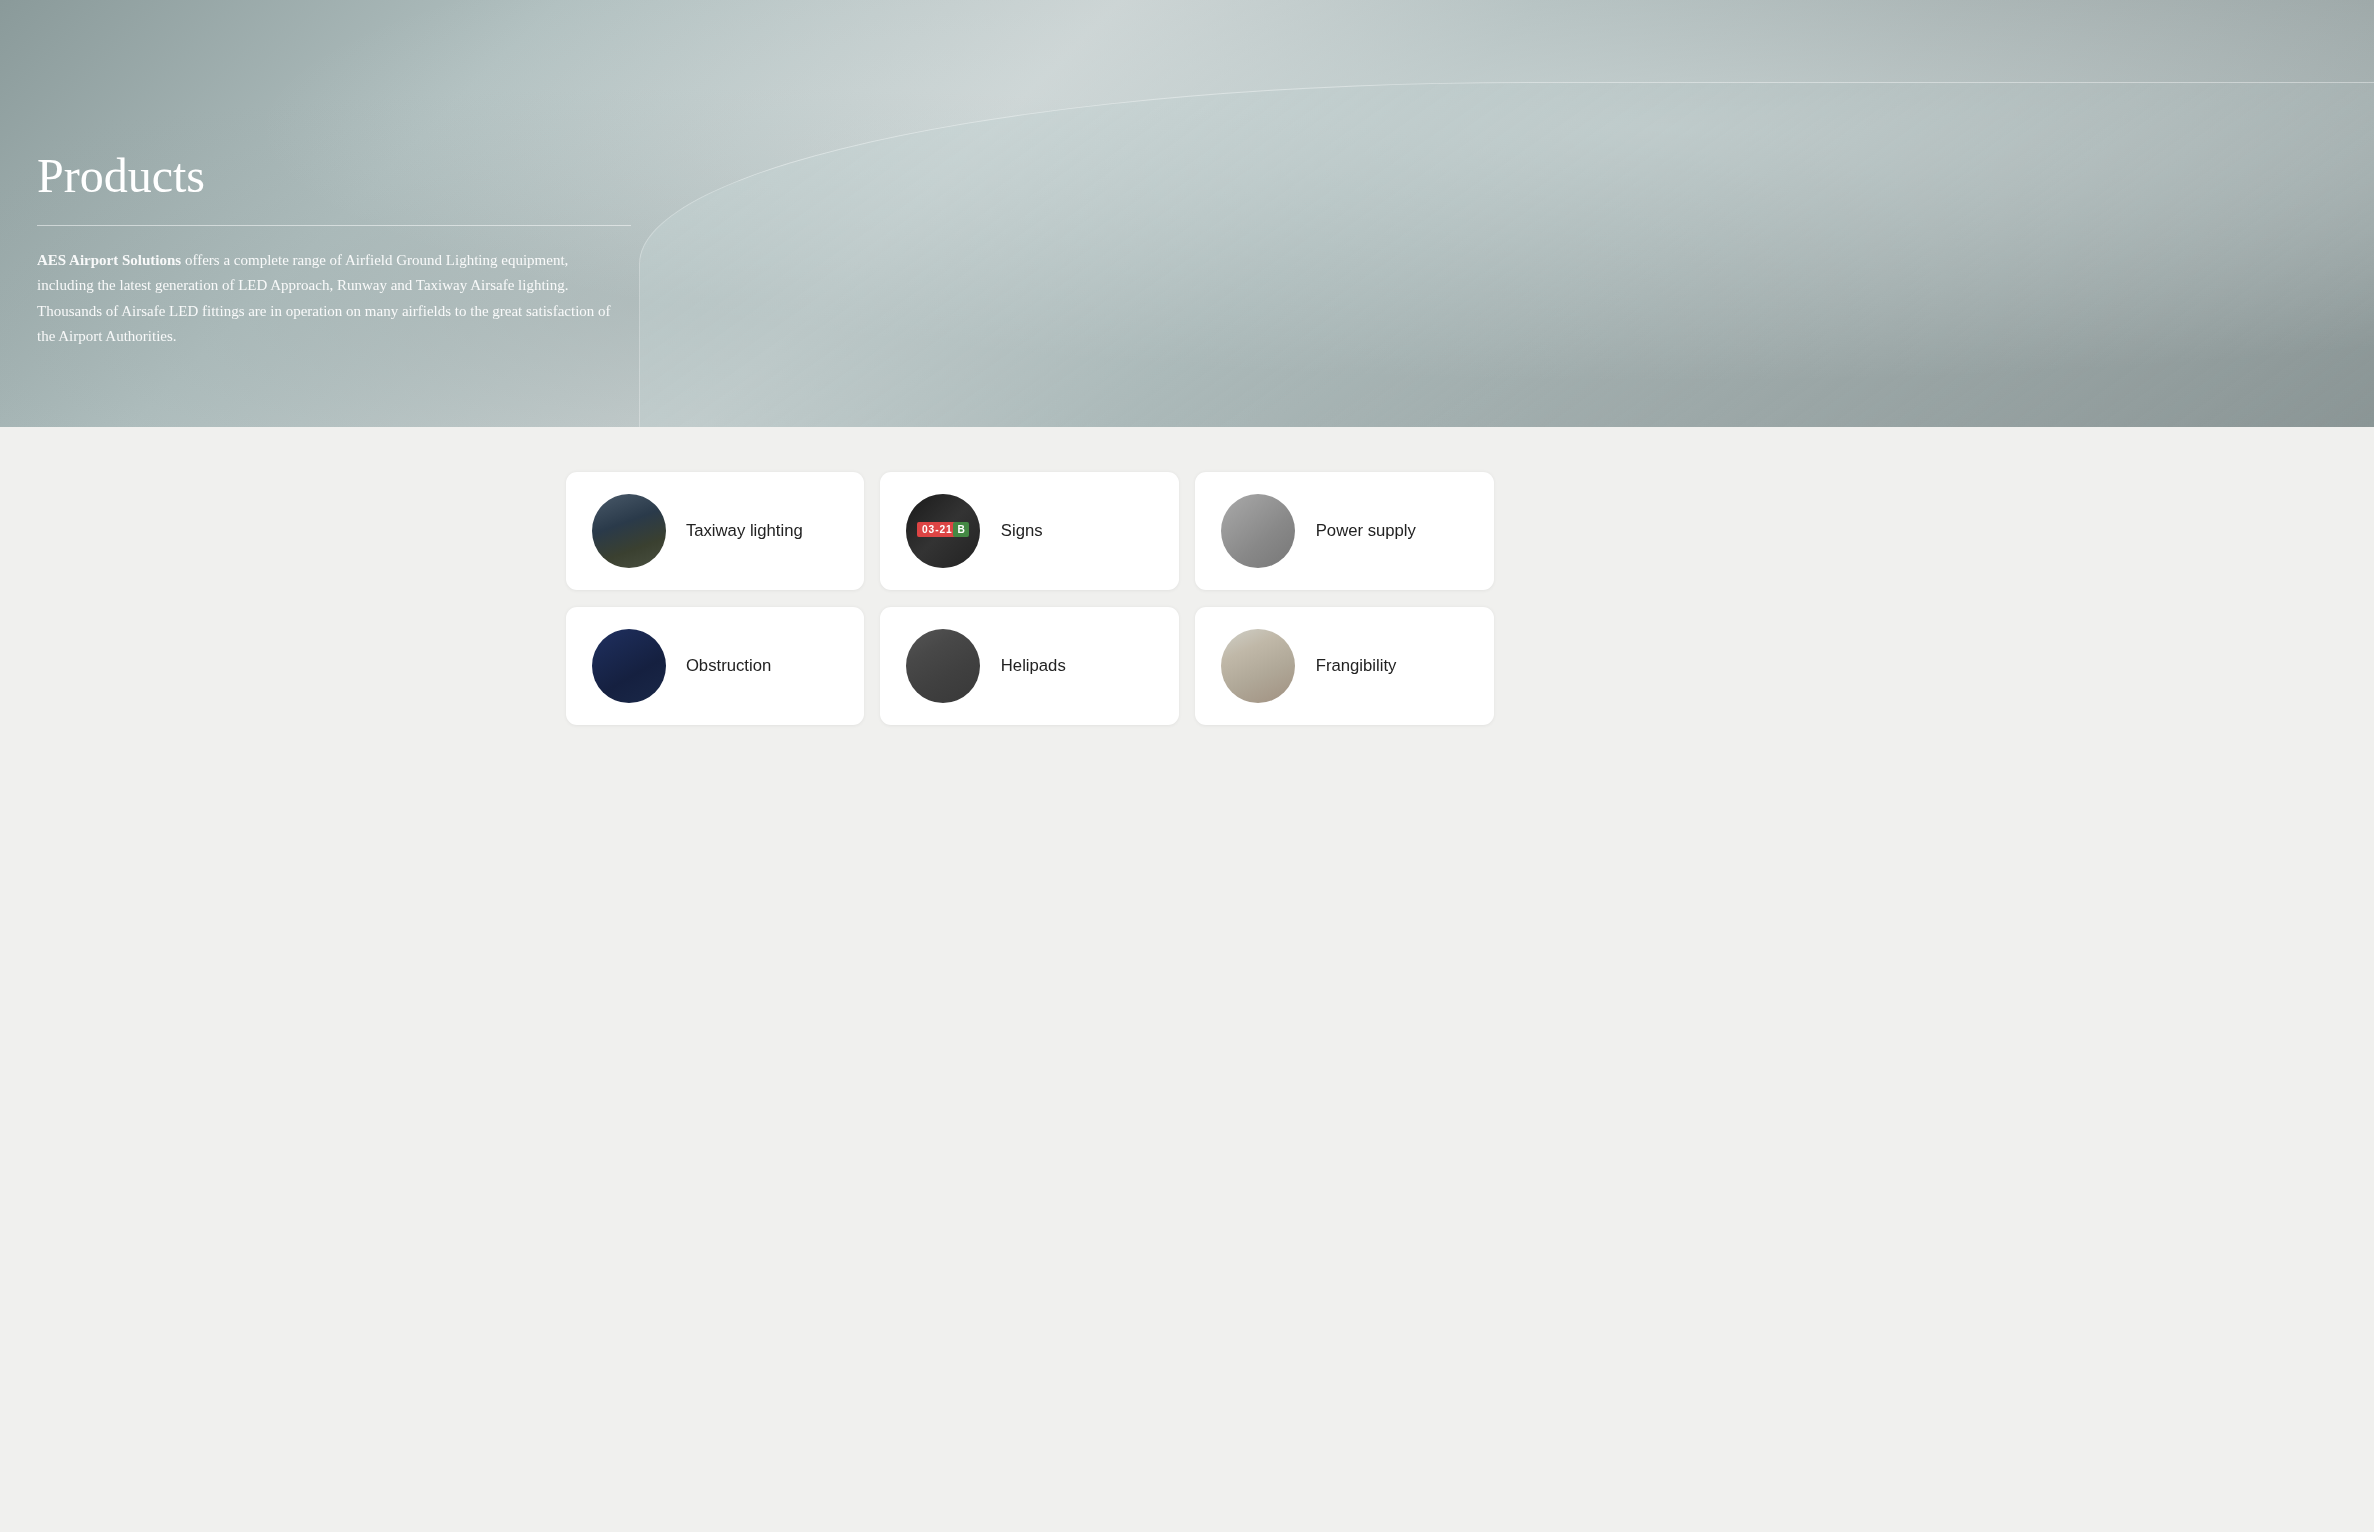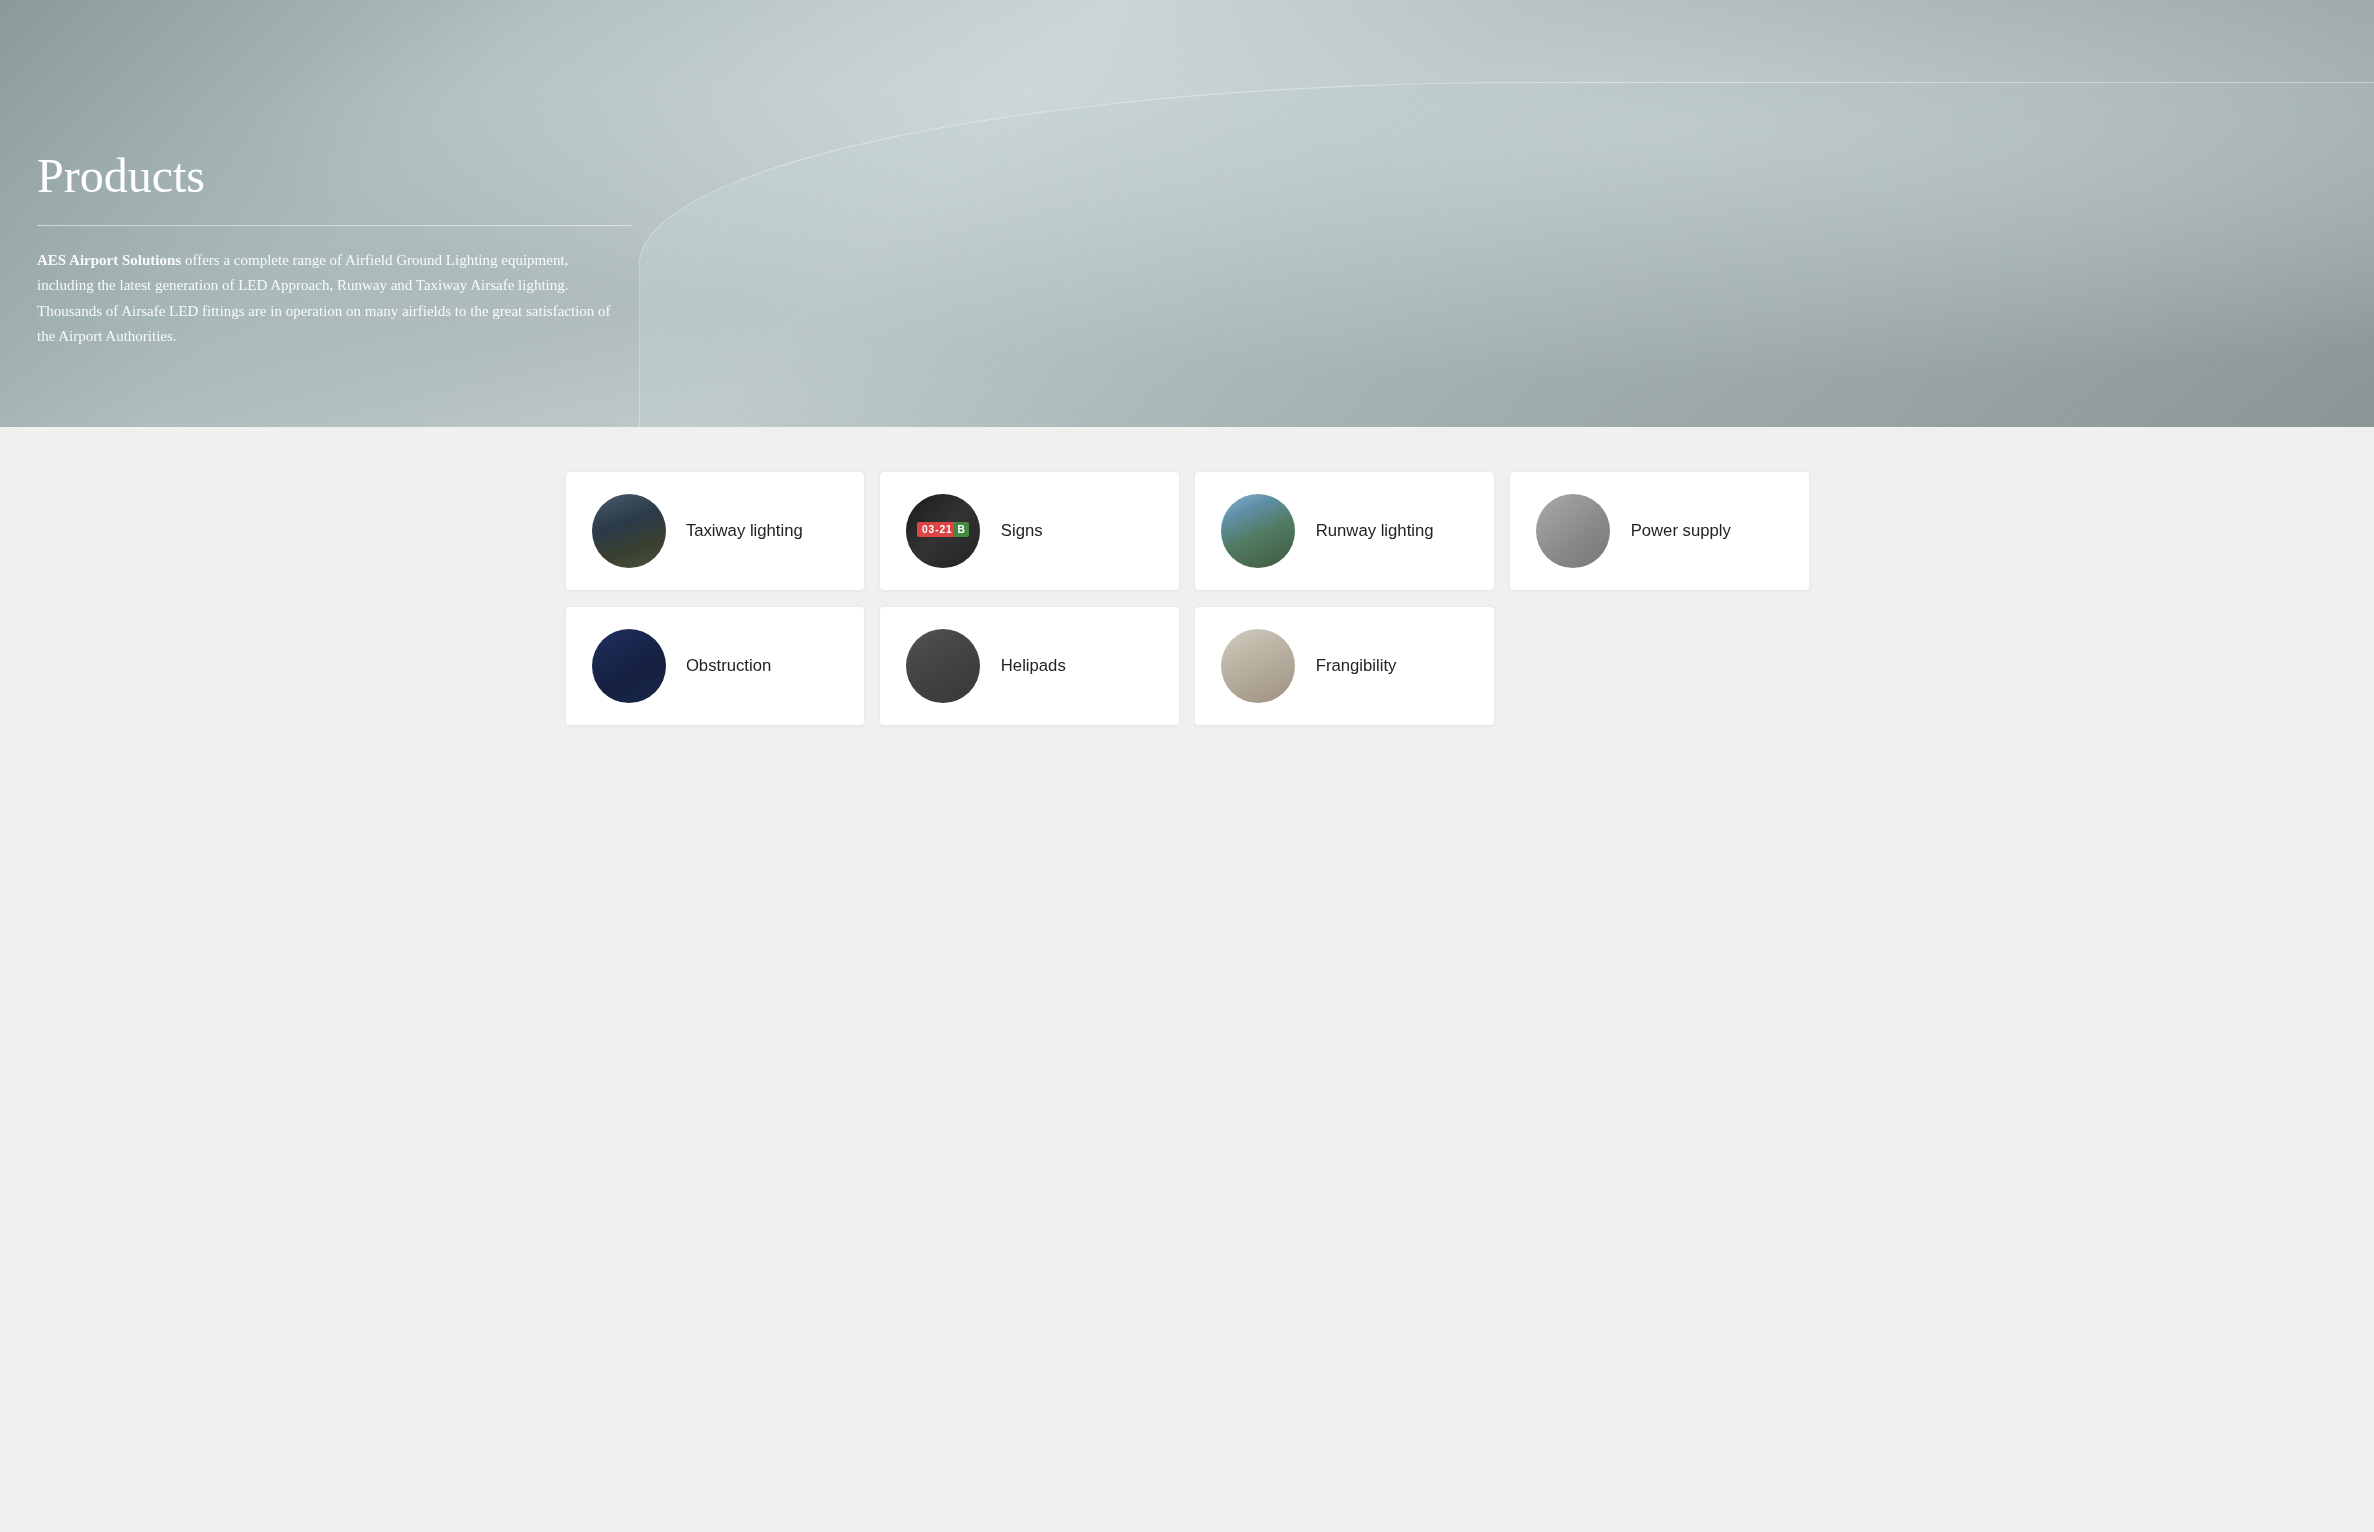--- a/index.html
+++ b/index.html
@@ -75,21 +75,21 @@
     }
     .products-grid {
       display: grid;
       grid-template-columns: repeat(4, 1fr);
       gap: 16.7px;
       max-width: 1243px;
       margin: 0 auto;
     }
     .product-card {
       background: #fff;
-      border-radius: 4px;
+      border-radius: 11px;
       padding: 22px 26px;
       display: flex;
       align-items: center;
       gap: 20.4px;
       cursor: pointer;
       transition: box-shadow 0.2s;
       box-shadow: 0 0.9px 3.7px rgba(0,0,0,0.06);
     }
     .product-image {
       width: 74px;
@@ -210,26 +210,20 @@
     <div class="product-card">
       <div class="product-image">
         <div class="img-signs-inner">
           <span class="signs-badge">03-21</span>
           <span class="signs-badge-green">B</span>
         </div>
       </div>
       <span class="product-name">Signs</span>
     </div>
 
-    <div class="product-card">
-      <div class="product-image">
-        <div class="img-runway-inner"></div>
-      </div>
-      <span class="product-name">Runway lighting</span>
-    </div>
 
     <div class="product-card">
       <div class="product-image">
         <div class="img-power-inner"></div>
       </div>
       <span class="product-name">Power supply</span>
     </div>
   </div>
 
   <div class="products-grid" style="margin-top: 16.7px;">

